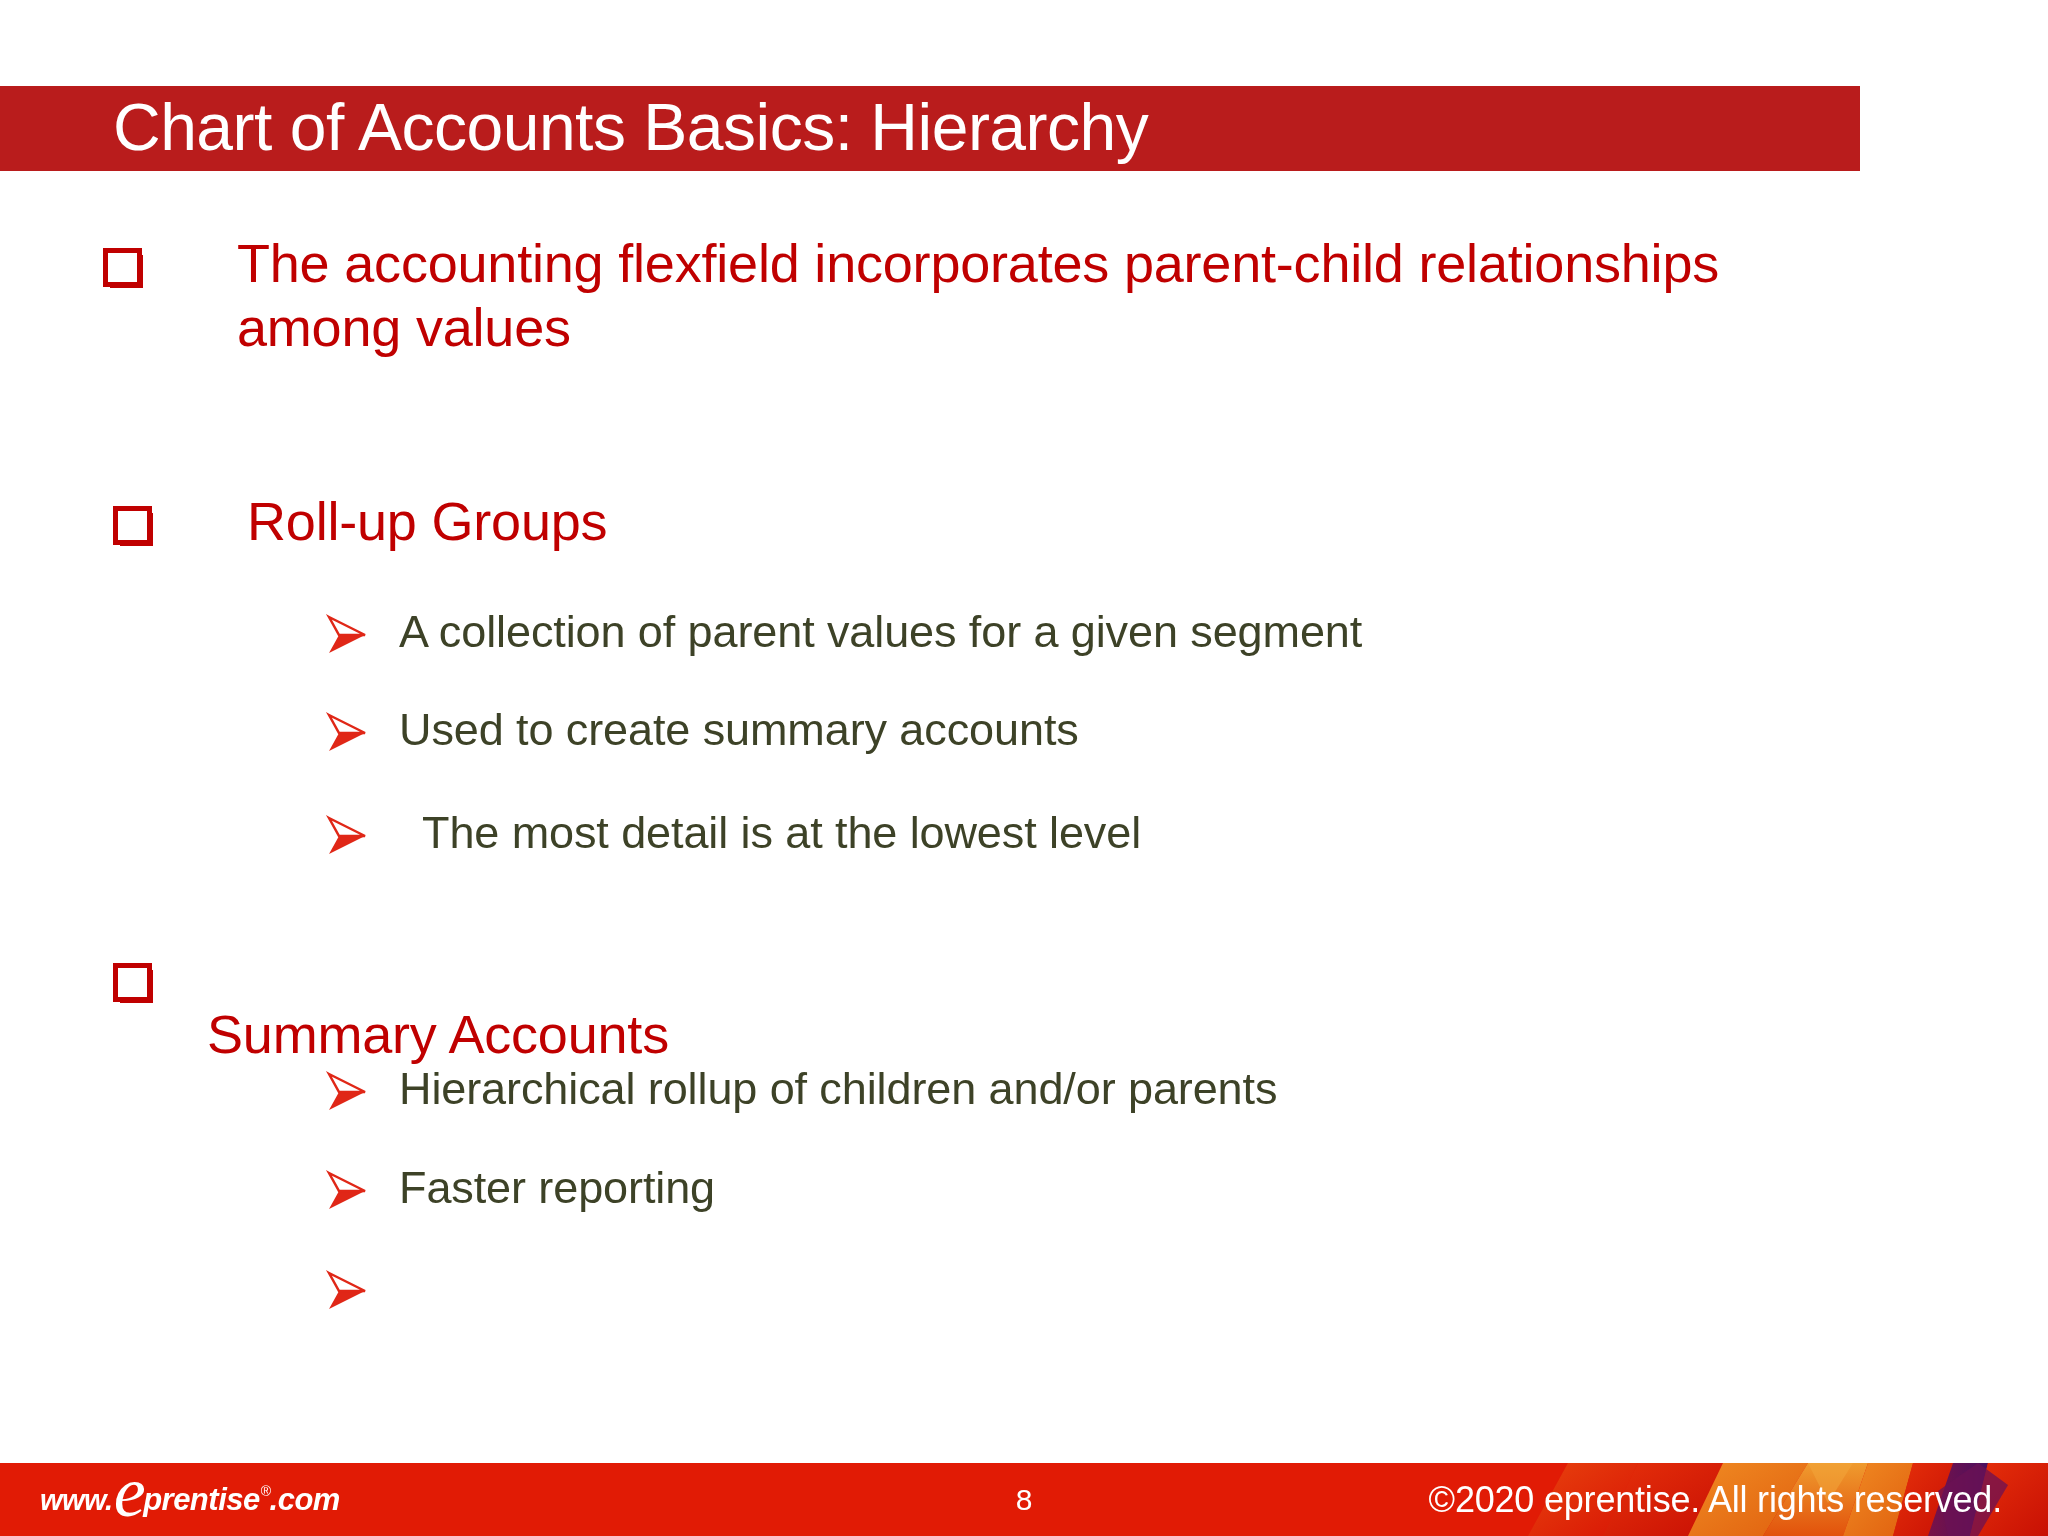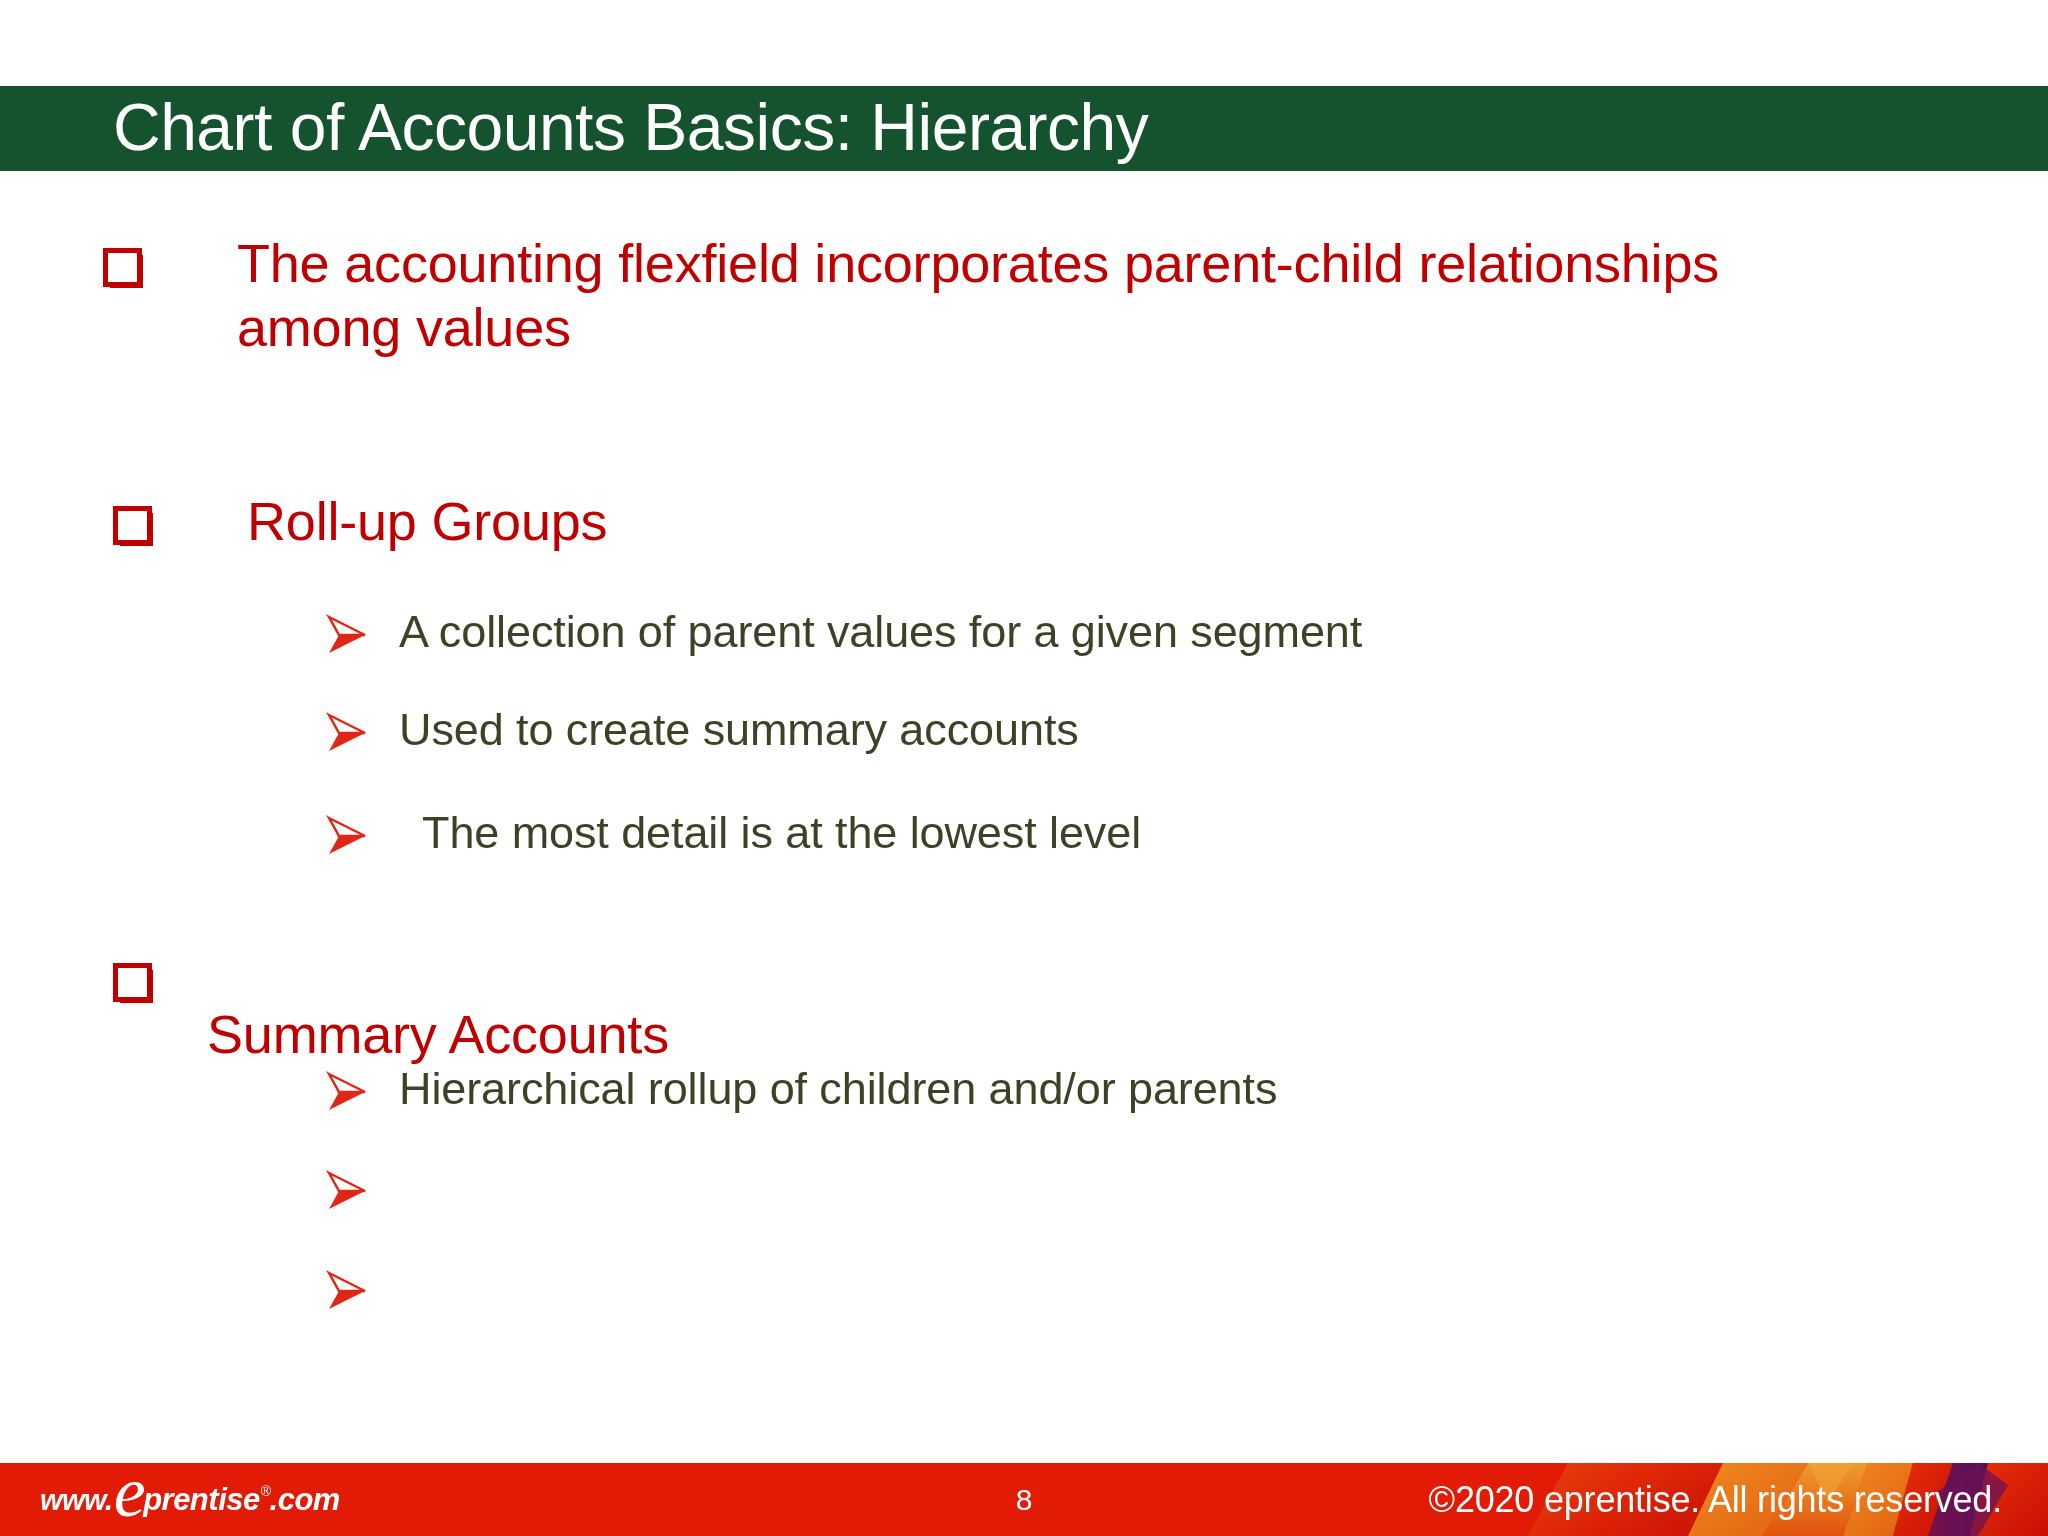--- a/index.html
+++ b/index.html
@@ -20,23 +20,23 @@
     position: absolute;
     inset: 0;
     background: #ffffff;
   }
 
   
   .title-bar {
     position: absolute;
     left: 0;
     top: 86px;
-    width: 2048px;
+    width: 1860px;
     height: 85px;
-    background: #14532d;
+    background: #b91c1c;
     display: flex;
     align-items: center;
     overflow: hidden;
   }
   .title-text {
     margin-left: 113px;
     color: #FFFFFF;
     font-family: "Liberation Sans", sans-serif;
     font-size: 66px;
     font-weight: 400;
@@ -272,20 +272,21 @@
       <span class="l2-text">Hierarchical rollup of children and/or parents</span>
     </div>
 
     <div class="l2-row" style="left:325px; top:971px;">
       <span class="arrow-marker">
         <svg width="44" height="44" viewBox="0 0 44 44">
           <polygon points="4,4 40,22 4,40 14,22" fill="#E02717"></polygon>
           <polygon points="4,4 40,22 14,22" fill="#ffffff" stroke="#E02717" stroke-width="2.5"></polygon>
         </svg>
       </span>
+      <span class="l2-text">Faster reporting</span>
     </div>
 
     <div class="l2-row" style="left:325px; top:1071px;">
       <span class="arrow-marker">
         <svg width="44" height="44" viewBox="0 0 44 44">
           <polygon points="4,4 40,22 4,40 14,22" fill="#E02717"></polygon>
           <polygon points="4,4 40,22 14,22" fill="#ffffff" stroke="#E02717" stroke-width="2.5"></polygon>
         </svg>
       </span>
     </div>

